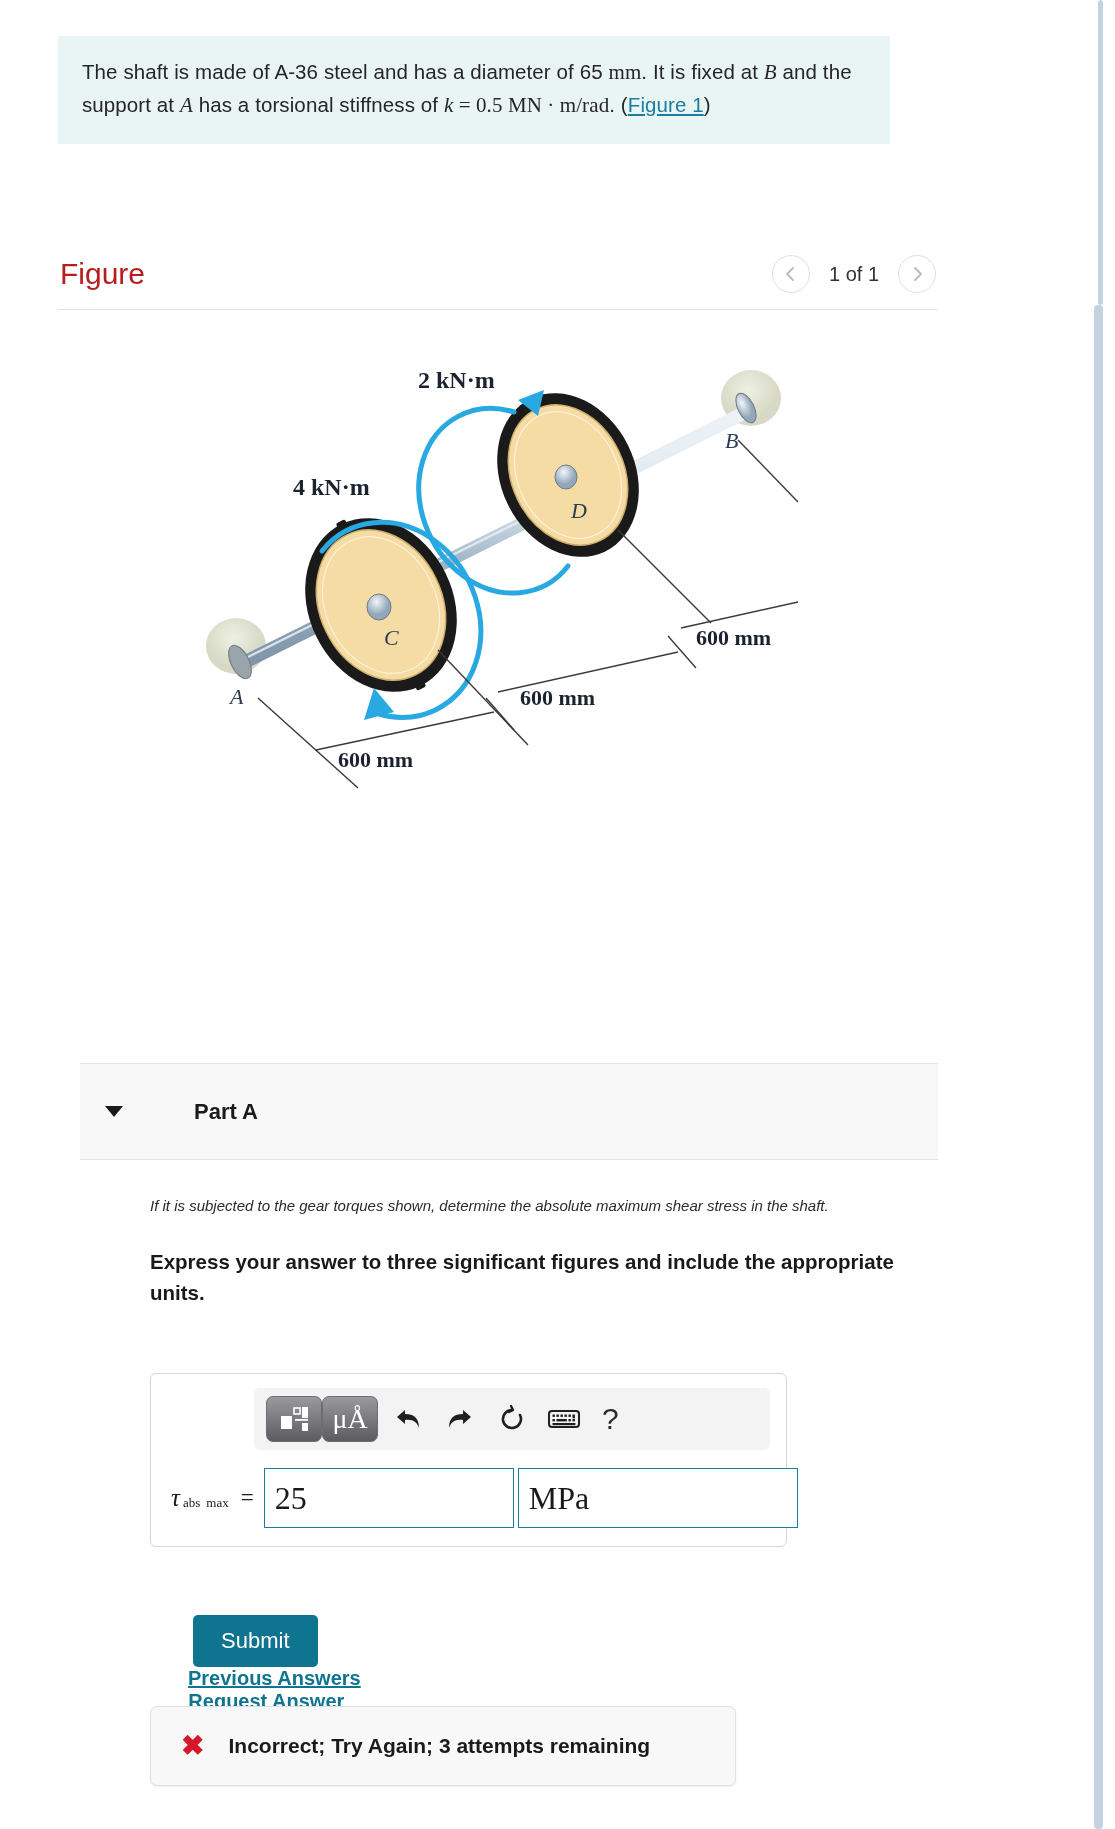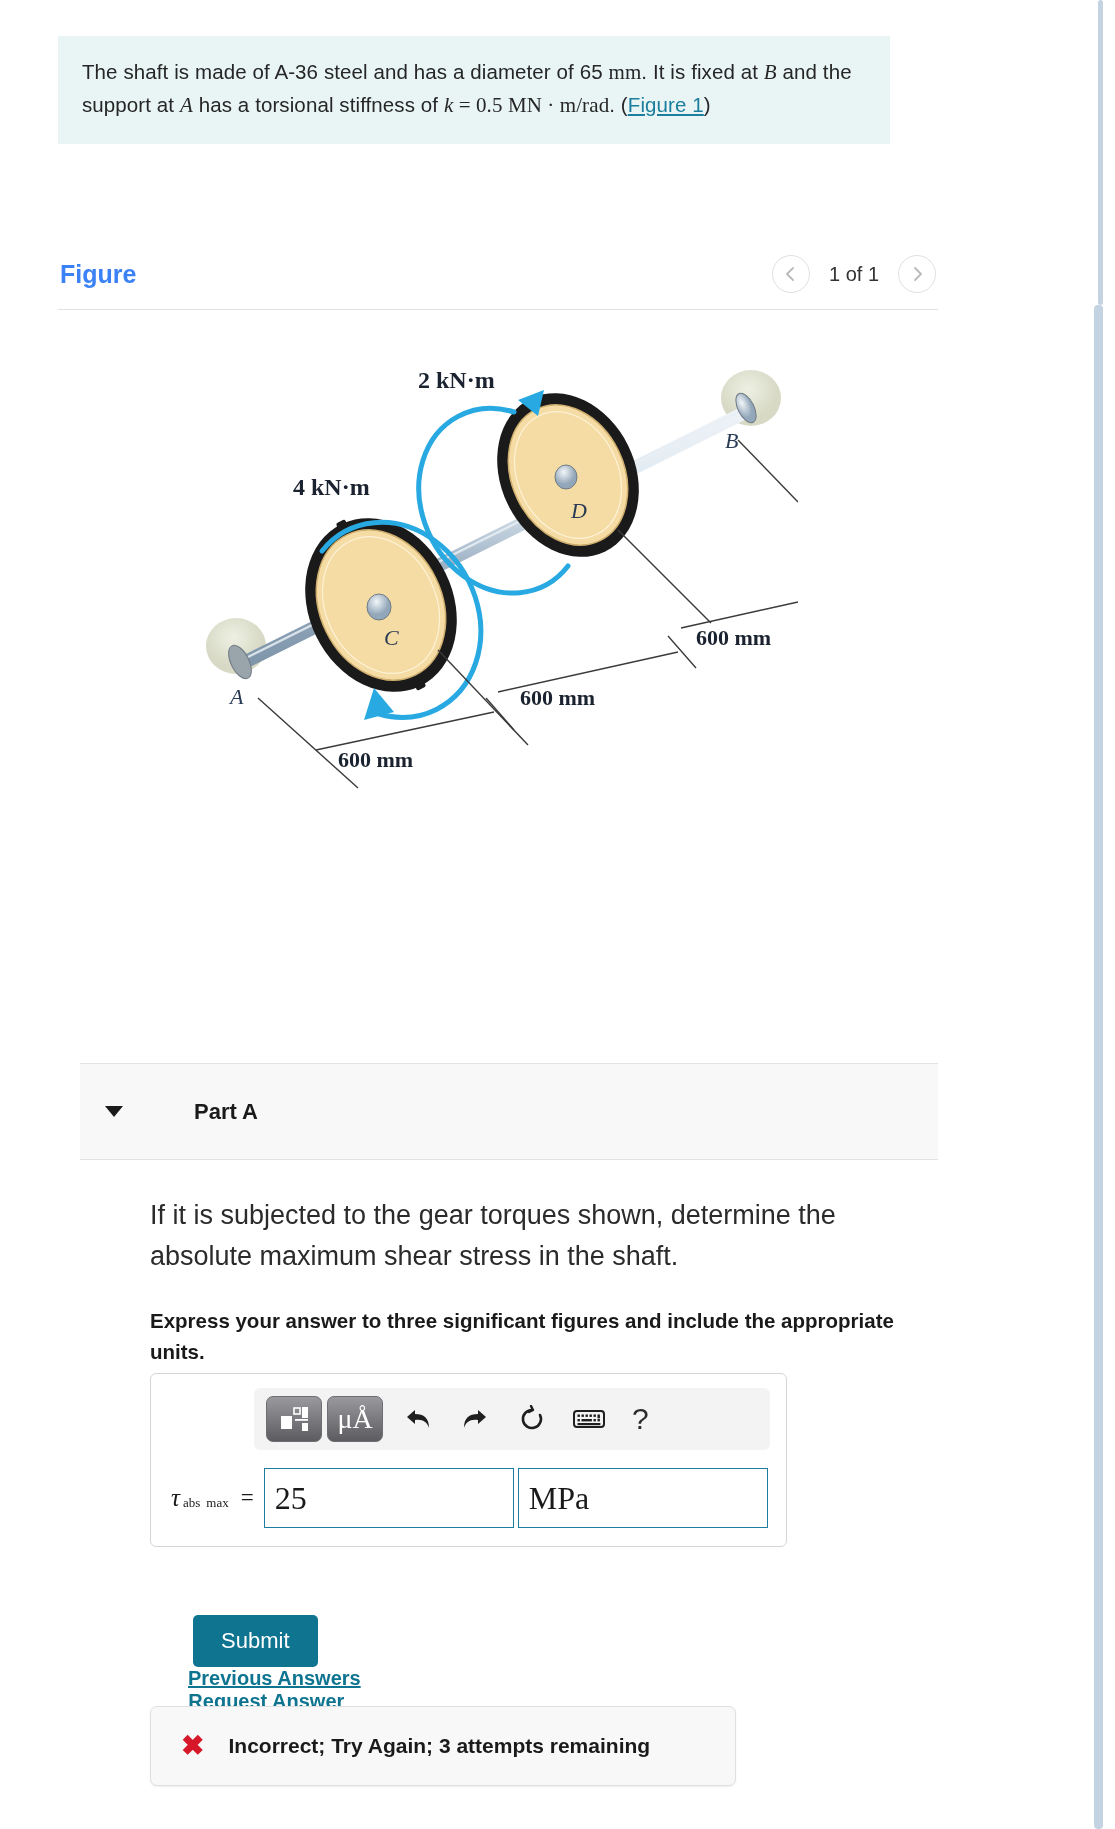--- a/index.html
+++ b/index.html
@@ -54,23 +54,23 @@
     width: 880px;
   }
   .figure-head {
     display: flex;
     align-items: center;
     justify-content: space-between;
     padding: 0 2px 16px 2px;
     border-bottom: 1px solid #e2e2e2;
   }
   .figure-title {
-    font-size: 25px;
-    font-weight: bold;
-    color: #3b82f6;
+    font-size: 30px;
+    font-weight: normal;
+    color: #b91c1c;
   }
   .figure-nav {
     display: flex;
     align-items: center;
     gap: 15px;
   }
   .nav-circle {
     width: 38px; height: 38px;
     border-radius: 50%;
     border: 1px solid #e0e0e0;
@@ -123,23 +123,24 @@
     color: #1a1a1a;
   }
 
   
   .qbody {
     position: absolute;
     left: 150px; top: 1195px;
     width: 790px;
   }
   .qline {
-    font-size: 27px;
+    font-size: 15px;
     line-height: 1.52;
     color: #2b2b2b;
+    font-style: italic;
   }
   .qbold {
     margin-top: 28px;
     font-size: 20.5px;
     line-height: 1.52;
     font-weight: bold;
     color: #1a1a1a;
   }
 
   
@@ -154,21 +155,20 @@
   }
   .toolbar {
     margin-left: 103px;
     margin-right: 16px;
     background: #f3f3f3;
     border-radius: 6px;
     height: 62px;
     display: flex;
     align-items: center;
     padding-left: 12px;
-    gap: 5px;
   }
   .tb-btn {
     width: 56px; height: 46px;
     border-radius: 7px;
     background: linear-gradient(#9a9a9e, #5c5c60);
     display: flex; align-items: center; justify-content: center;
     cursor: pointer;
     border: 1px solid #6e6e72;
   }
   .tb-icon {
@@ -221,21 +221,21 @@
     width: 250px; height: 60px;
     border: 1.6px solid #1a7e9c;
     background: #fff;
     font-family: "Liberation Serif", serif;
     font-size: 32px;
     padding: 0 10px;
     color: #1a1a1a;
     outline: none;
   }
   .unit-input {
-    width: 250px; height: 60px;
+    width: 280px; height: 60px;
     border: 1.6px solid #1a7e9c;
     background: #fff;
     font-family: "Liberation Serif", serif;
     font-size: 32px;
     padding: 12px 10px;
     margin-left: 4px;
     color: #1a1a1a;
     outline: none;
   }
 

